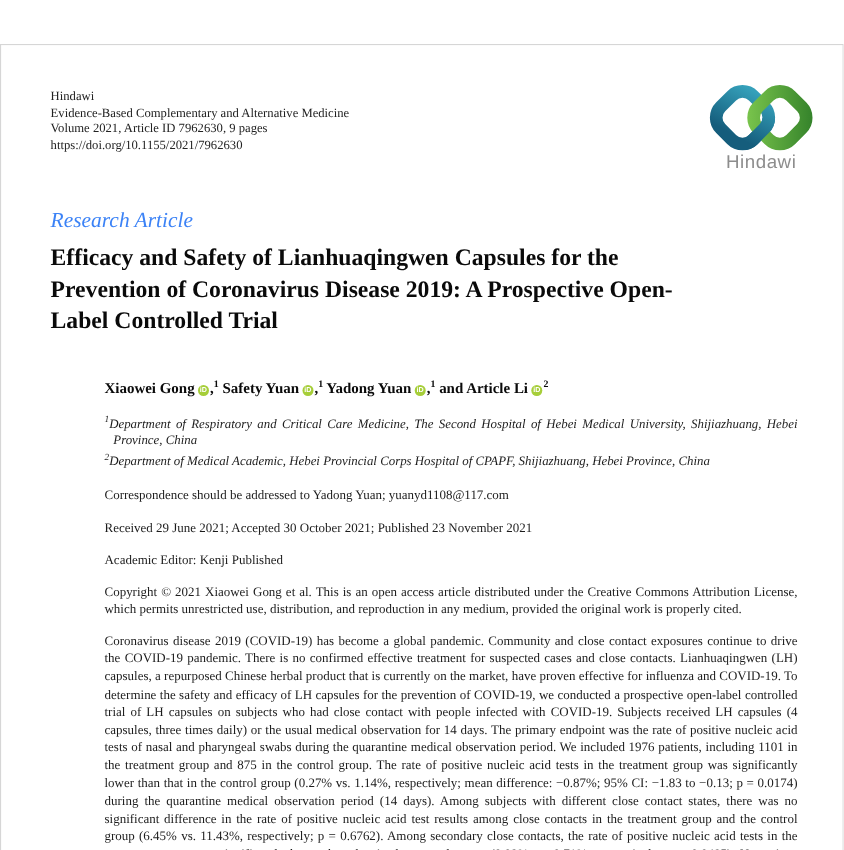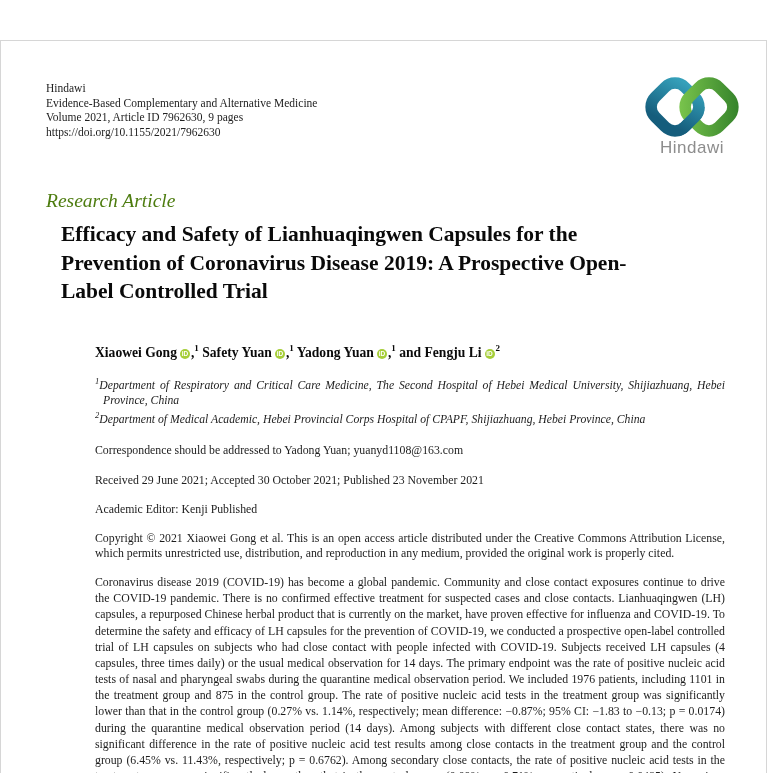--- a/index.html
+++ b/index.html
@@ -25,24 +25,24 @@
     text-align:center;
   }
   .logo-rings{display:block;margin:0 auto;}
   .logo-text{
     font-family:"Liberation Sans", sans-serif;
     font-size:17px;color:#8d8d8d;letter-spacing:.5px;
     margin-top:-2px;
   }
   .article-type{
     position:absolute;top:149px;left:45px;
-    font-style:italic;font-size:19.5px;color:#4d7c0f;
+    font-style:italic;font-size:19.5px;color:#3b82f6;
   }
   .title{
-    position:absolute;top:179px;left:60px;width:612px;
+    position:absolute;top:179px;left:45px;width:612px;
     font-weight:bold;font-size:21.5px;line-height:28.6px;color:#0a0a0a;
   }
   .byline{
     position:absolute;top:302px;left:94px;width:630px;
     font-size:11.8px;
   }
   .authors{font-size:13.6px;font-weight:bold;color:#0a0a0a;}
   .authors sup{font-size:9px;font-weight:bold;}
   .orcid{
     display:inline-block;width:10px;height:10px;border-radius:50%;
@@ -105,29 +105,29 @@
 
   <div class="article-type">Research Article</div>
   <h1 class="title" style="margin:0">Efficacy and Safety of Lianhuaqingwen Capsules for the Prevention of Coronavirus Disease 2019: A Prospective Open-Label Controlled Trial</h1>
 
   <div class="byline">
 
     <div class="authors">
       <span><span>Xiaowei Gong</span><span class="orcid" style="background: rgb(166, 206, 57);">iD</span><span>,</span><sup>1</sup></span>
       <span><span>Safety Yuan</span><span class="orcid" style="background: rgb(166, 206, 57);">iD</span><span>,</span><sup>1</sup></span>
       <span><span>Yadong Yuan</span><span class="orcid" style="background: rgb(166, 206, 57);">iD</span><span>,</span><sup>1</sup></span>
-      <span><span>and Fengju Li</span><span class="orcid" style="background: rgb(166, 206, 57);">iD</span><span></span><sup>2</sup></span>
+      <span><span>and Article Li</span><span class="orcid" style="background: rgb(166, 206, 57);">iD</span><span></span><sup>2</sup></span>
     </div>
 
     <div class="affils">
       <div class="affil"><sup>1</sup><span>Department of Respiratory and Critical Care Medicine, The Second Hospital of Hebei Medical University, Shijiazhuang, Hebei Province, China</span></div>
       <div class="affil"><sup>2</sup><span>Department of Medical Academic, Hebei Provincial Corps Hospital of CPAPF, Shijiazhuang, Hebei Province, China</span></div>
     </div>
 
-    <div class="corr"><span>Correspondence should be addressed to Yadong Yuan; </span><span class="email">yuanyd1108@163.com</span></div>
+    <div class="corr"><span>Correspondence should be addressed to Yadong Yuan; </span><span class="email">yuanyd1108@117.com</span></div>
 
     <div class="history">Received 29 June 2021; Accepted 30 October 2021; Published 23 November 2021</div>
 
     <div class="editor">Academic Editor: Kenji Published</div>
 
     <div class="copyright">Copyright © 2021 Xiaowei Gong et al. This is an open access article distributed under the Creative Commons Attribution License, which permits unrestricted use, distribution, and reproduction in any medium, provided the original work is properly cited.</div>
 
     <p class="abstract" style="margin:12px 0 0 0">Coronavirus disease 2019 (COVID-19) has become a global pandemic. Community and close contact exposures continue to drive the COVID-19 pandemic. There is no confirmed effective treatment for suspected cases and close contacts. Lianhuaqingwen (LH) capsules, a repurposed Chinese herbal product that is currently on the market, have proven effective for influenza and COVID-19. To determine the safety and efficacy of LH capsules for the prevention of COVID-19, we conducted a prospective open-label controlled trial of LH capsules on subjects who had close contact with people infected with COVID-19. Subjects received LH capsules (4 capsules, three times daily) or the usual medical observation for 14 days. The primary endpoint was the rate of positive nucleic acid tests of nasal and pharyngeal swabs during the quarantine medical observation period. We included 1976 patients, including 1101 in the treatment group and 875 in the control group. The rate of positive nucleic acid tests in the treatment group was significantly lower than that in the control group (0.27% vs. 1.14%, respectively; mean difference: −0.87%; 95% CI: −1.83 to −0.13; p = 0.0174) during the quarantine medical observation period (14 days). Among subjects with different close contact states, there was no significant difference in the rate of positive nucleic acid test results among close contacts in the treatment group and the control group (6.45% vs. 11.43%, respectively; p = 0.6762). Among secondary close contacts, the rate of positive nucleic acid tests in the treatment group was significantly lower than that in the control group (0.09% vs. 0.71%, respectively; p = 0.0485). No serious adverse events were reported. Taken together, and in light of the safety and effectiveness profiles, these results show that LH capsules can be considered to prevent the progression of COVID-19 after close contact with an infected person. This trial is registered with ChiCTR2100043012.</p>
 
   </div>

